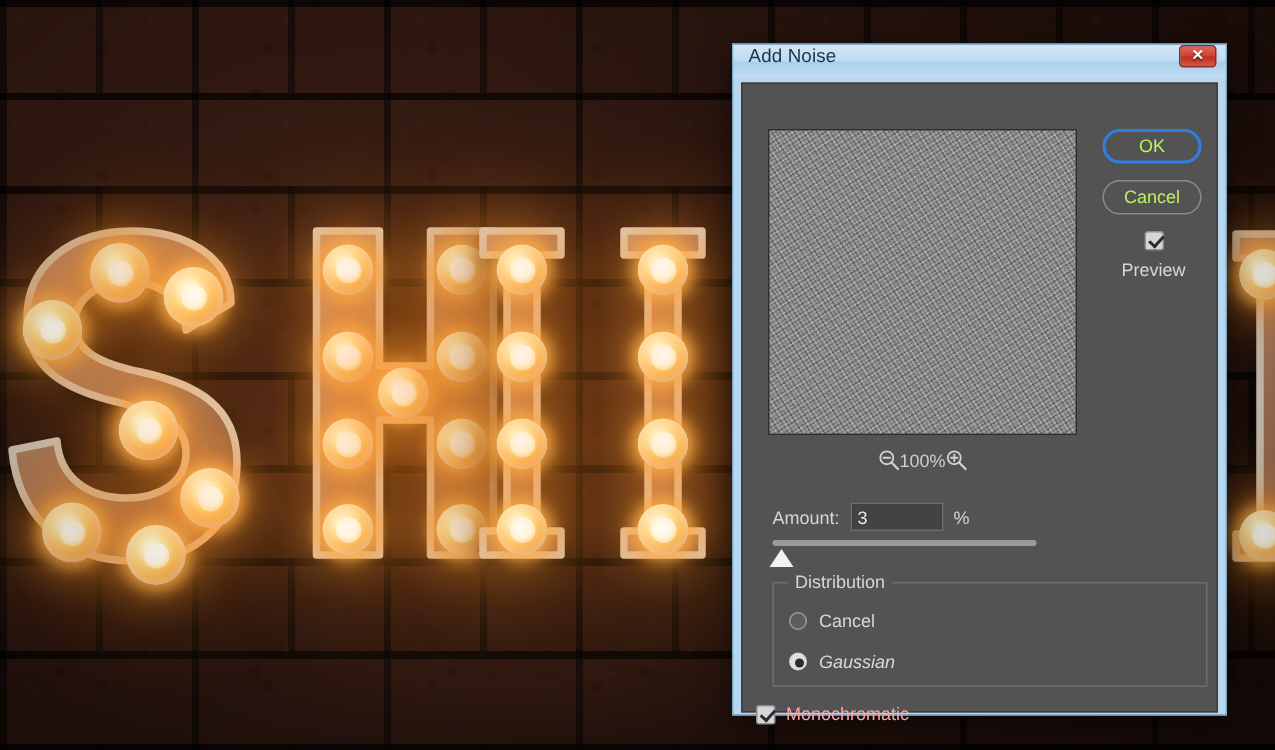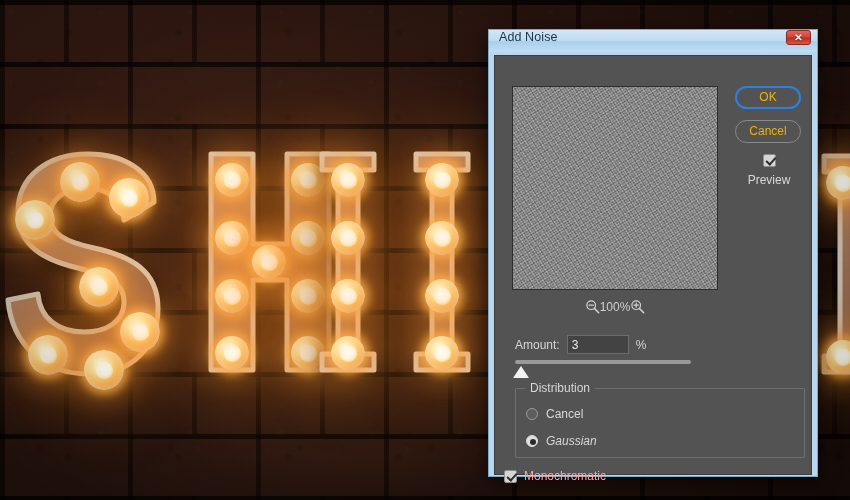--- a/index.html
+++ b/index.html
@@ -191,21 +191,21 @@
     left: 232px; top: 30px;
     width: 82px;
   }
   .ps-btn {
     display: block;
     width: 66px; height: 23px;
     margin: 0 auto 11px auto;
     border-radius: 12px;
     background: #535353;
     border: 1px solid #8a8a8a;
-    color: #eab308;
+    color: #bef264;
     font-size: 12px;
     line-height: 21px;
     text-align: center;
     cursor: pointer;
   }
   .ps-btn.primary {
     border: 2px solid #2f7fe0;
     line-height: 19px;
   }
   .chk-row {

